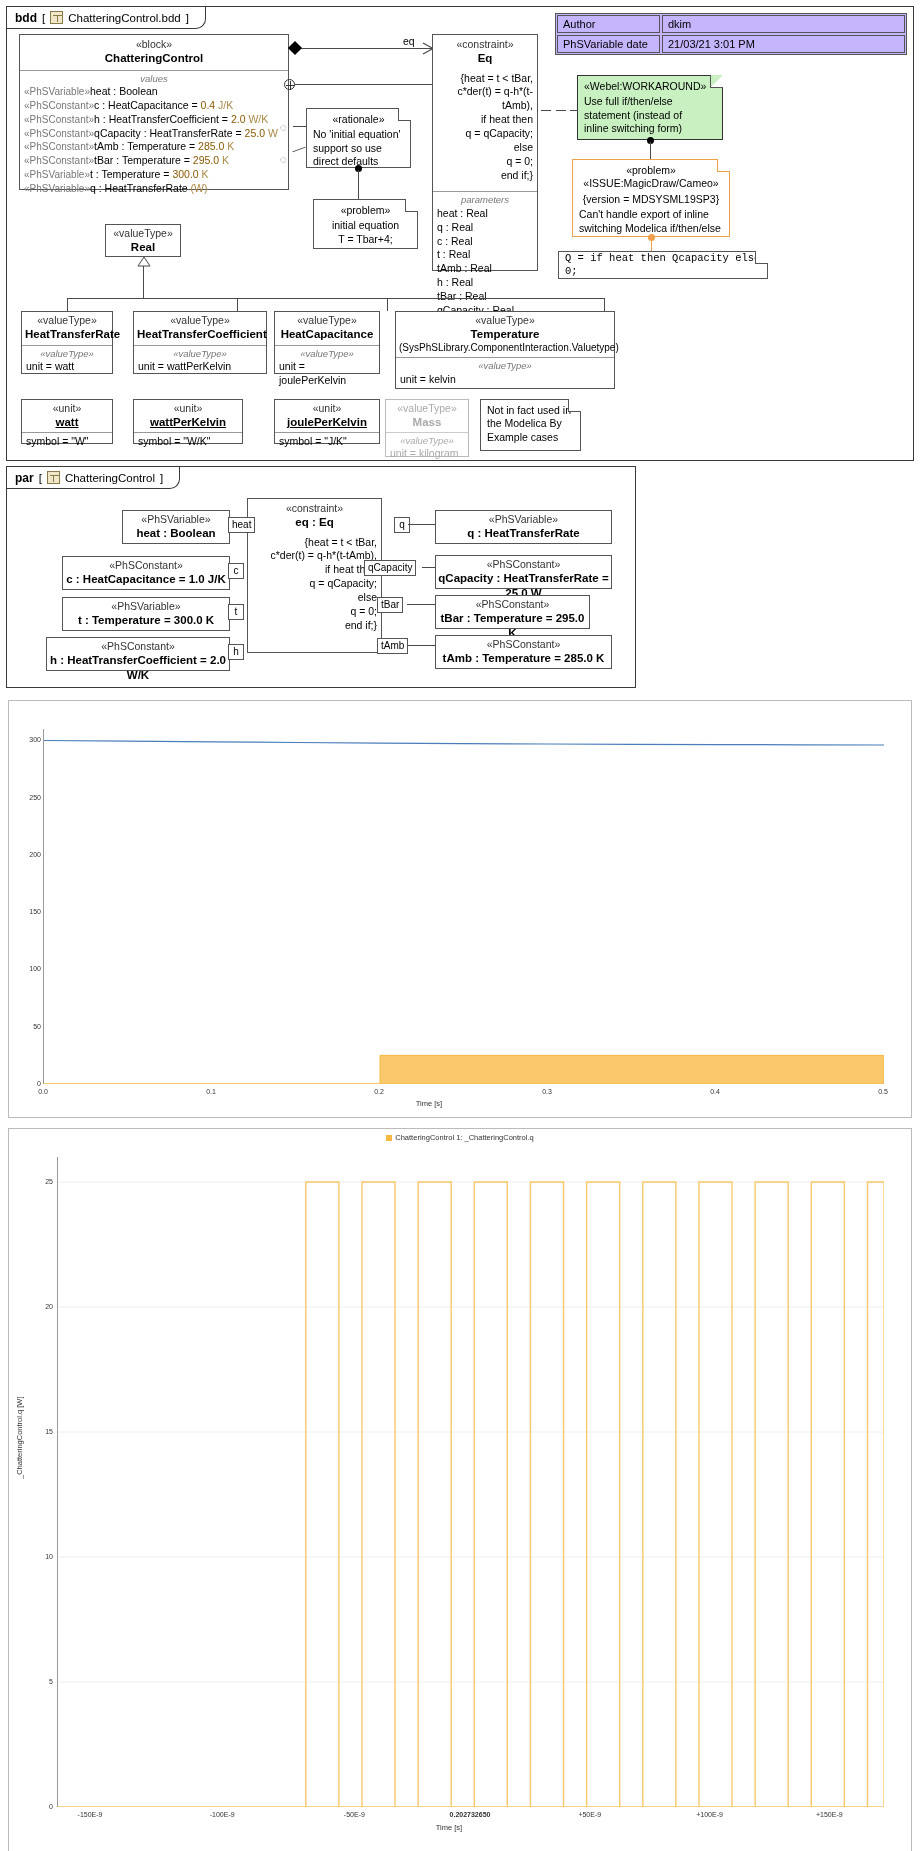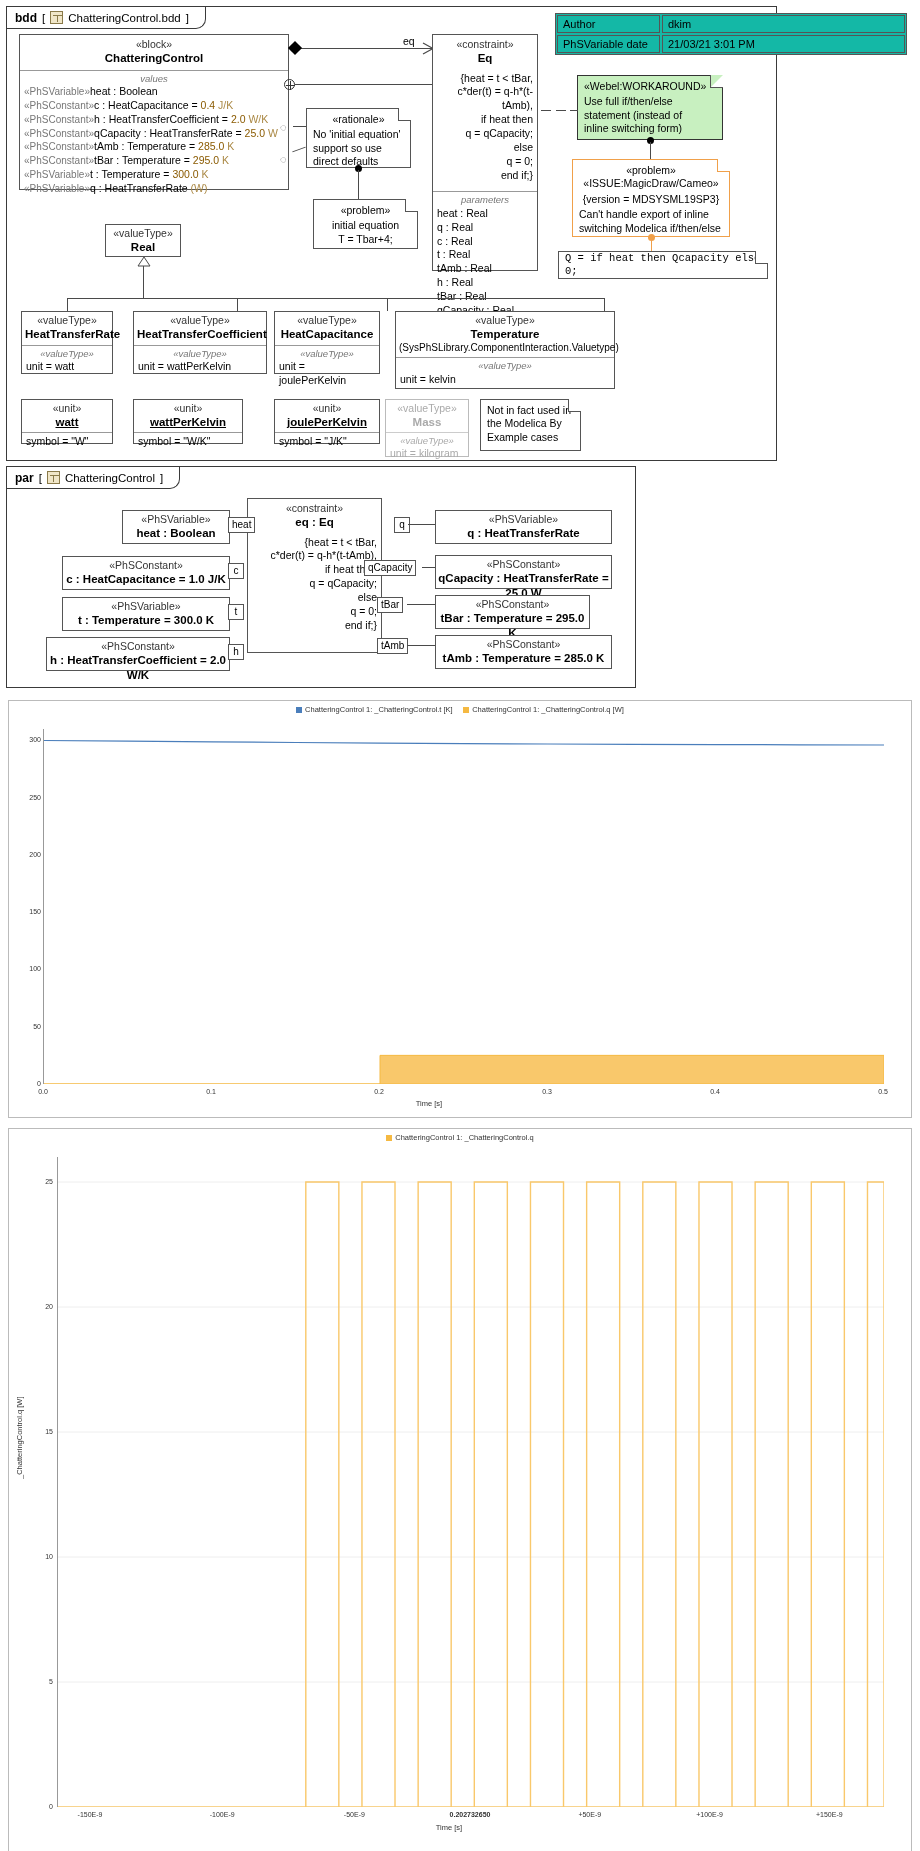--- a/index.html
+++ b/index.html
@@ -58,21 +58,21 @@
     background:#fff; border-left:1px solid #555; border-bottom:1px solid #555;
     transform:none;
   }
 
   .note.green { background:#c8f0c0; border-color:#333; }
   .note.orange { background:#fff; border-color:#f0a04a; }
   .note.orange .fold { background:#fff; border-left-color:#f0a04a; border-bottom-color:#f0a04a; }
   .note.green .fold { background:#c8f0c0; }
 
   
-  .meta-table { position:absolute; border:1px solid #555; background:#14b8a6;
+  .meta-table { position:absolute; border:1px solid #555; background:#c4b5fd;
                 display:grid; grid-template-columns:105px 1fr; font-size:11px; }
   .meta-table div { border:1px solid #555; padding:2px 5px; margin:1px; }
 
   
   .ln { position:absolute; background:#4a4a4a; }
   .ln.h { height:1px; }
   .ln.v { width:1px; }
   .ln.orange { background:#f0a04a; }
 
   .dot { position:absolute; width:7px; height:7px; border-radius:50%;
@@ -106,21 +106,21 @@
   .plot { position:absolute; background:#fff; border-left:1px solid #999;
           border-bottom:1px solid #999; }
   .tickl { position:absolute; font-size:7px; color:#333; }
   .axlabel { position:absolute; font-size:7.5px; color:#333; }
 </style>
 </head>
 <body>
 
 <div class="page">
 
-  <div class="frame" style="left:6px; top:6px; width:771px; height:455px;">
+  <div class="frame" style="left:6px; top:6px; width:908px; height:455px;">
     <div class="frame-tab">
       <b>bdd</b>
       <span>[</span>
       <span class="tab-ico"></span>
       <span>ChatteringControl.bdd</span>
       <span>]</span>
     </div>
 
     <div class="box" style="left:12px; top:27px; width:270px; height:156px;">
       <div class="hdr">
@@ -466,29 +466,20 @@
         <div class="ln h" style="left: 223px; top: 144px;"></div>
         <div class="ln h" style="left: 223px; top: 184px;"></div>
         <div class="ln h" style="left: 400.5px; top: 57px; width: 27.5px;"></div>
         <div class="ln h" style="left: 414.5px; top: 100px; width: 13.5px;"></div>
         <div class="ln h" style="left: 400px; top: 137px; width: 28px;"></div>
         <div class="ln h" style="left: 400px; top: 178px; width: 28px;"></div>
       </div>
   </div>
 
   <div class="chart-panel" style="left:8px; top:700px; width:904px; height:418px;">
-    <div class="chart-legend">
-      <span>
-        <span class="sw" style="background:#4a7ebb;"></span><span>ChatteringControl 1: _ChatteringControl.t [K]</span>
-      </span>
-      &nbsp;&nbsp;&nbsp;
-      <span>
-        <span class="sw" style="background:#f5b942;"></span><span>ChatteringControl 1: _ChatteringControl.q [W]</span>
-      </span>
-    </div>
     <div class="plot" style="left:34px; top:28px; width:840px; height:355px;">
       <svg width="840" height="355">
         <rect x="0" y="0" width="840" height="355" fill="#fff"></rect>
         <g id="chart1-g">
             <path d="M336,355 L336,326.3709677419355 L840,326.3709677419355 L840,355 Z" fill="#f9c86b" stroke="#f5b942" stroke-width="1"></path>
             <line x1="0" y1="355" x2="336" y2="355" stroke="#f5b942" stroke-width="1.5"></line>
             <polyline points="0.0,11.5 84.0,12.1 168.0,12.8 252.0,13.5 336.0,14.2 420.0,14.7 504.0,15.0 588.0,15.3 672.0,15.6 756.0,15.8 840.0,16.0" fill="none" stroke="#4a7ebb" stroke-width="1.2"></polyline>
           </g>
       </svg>
     </div>

